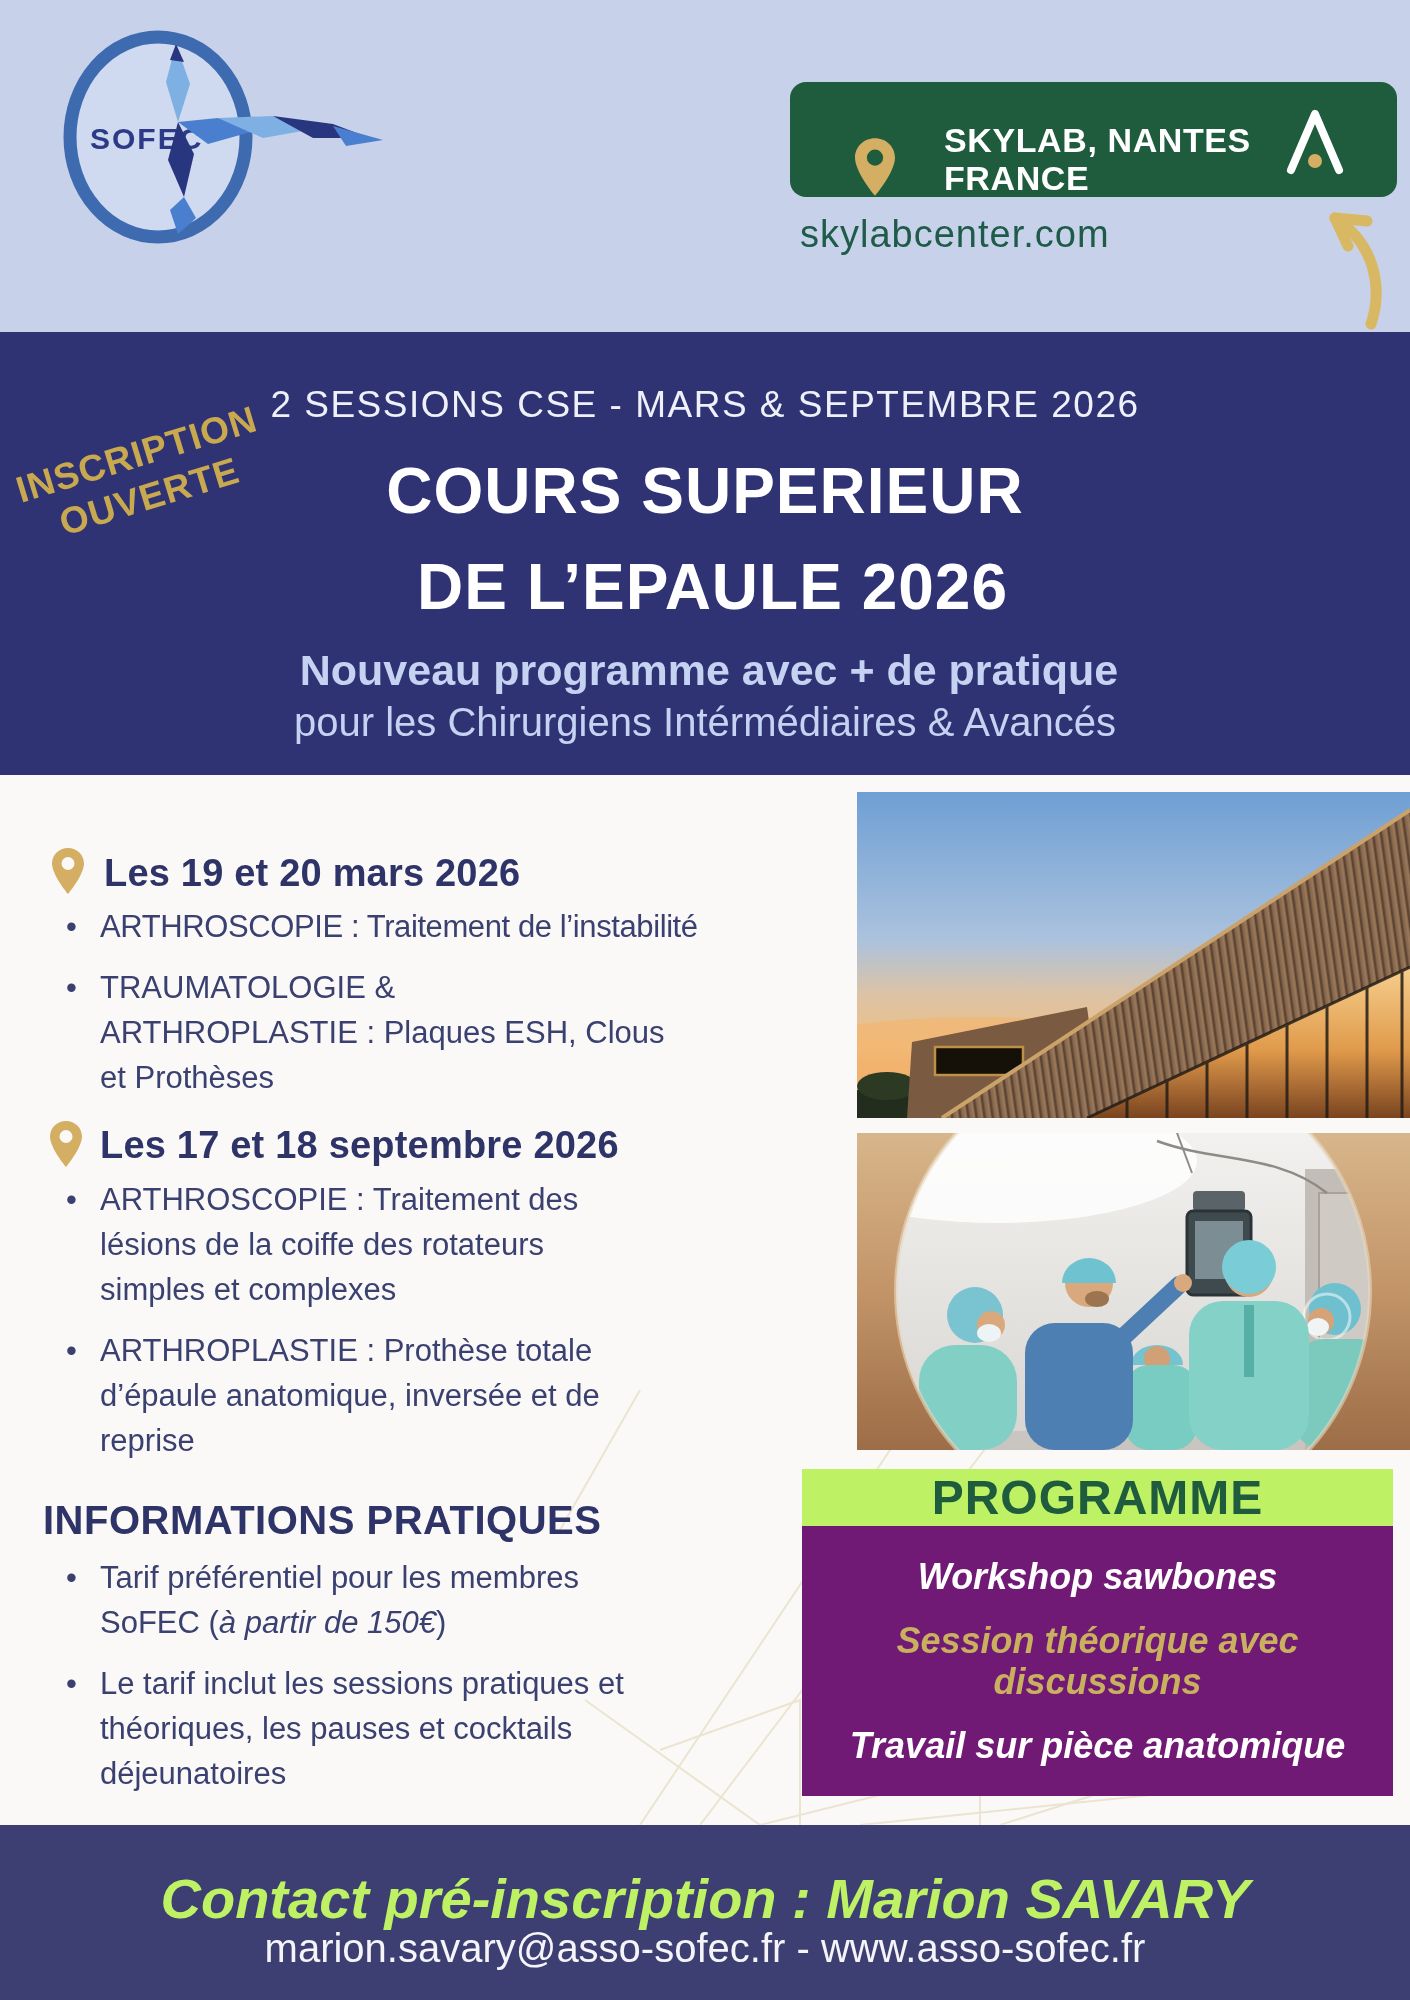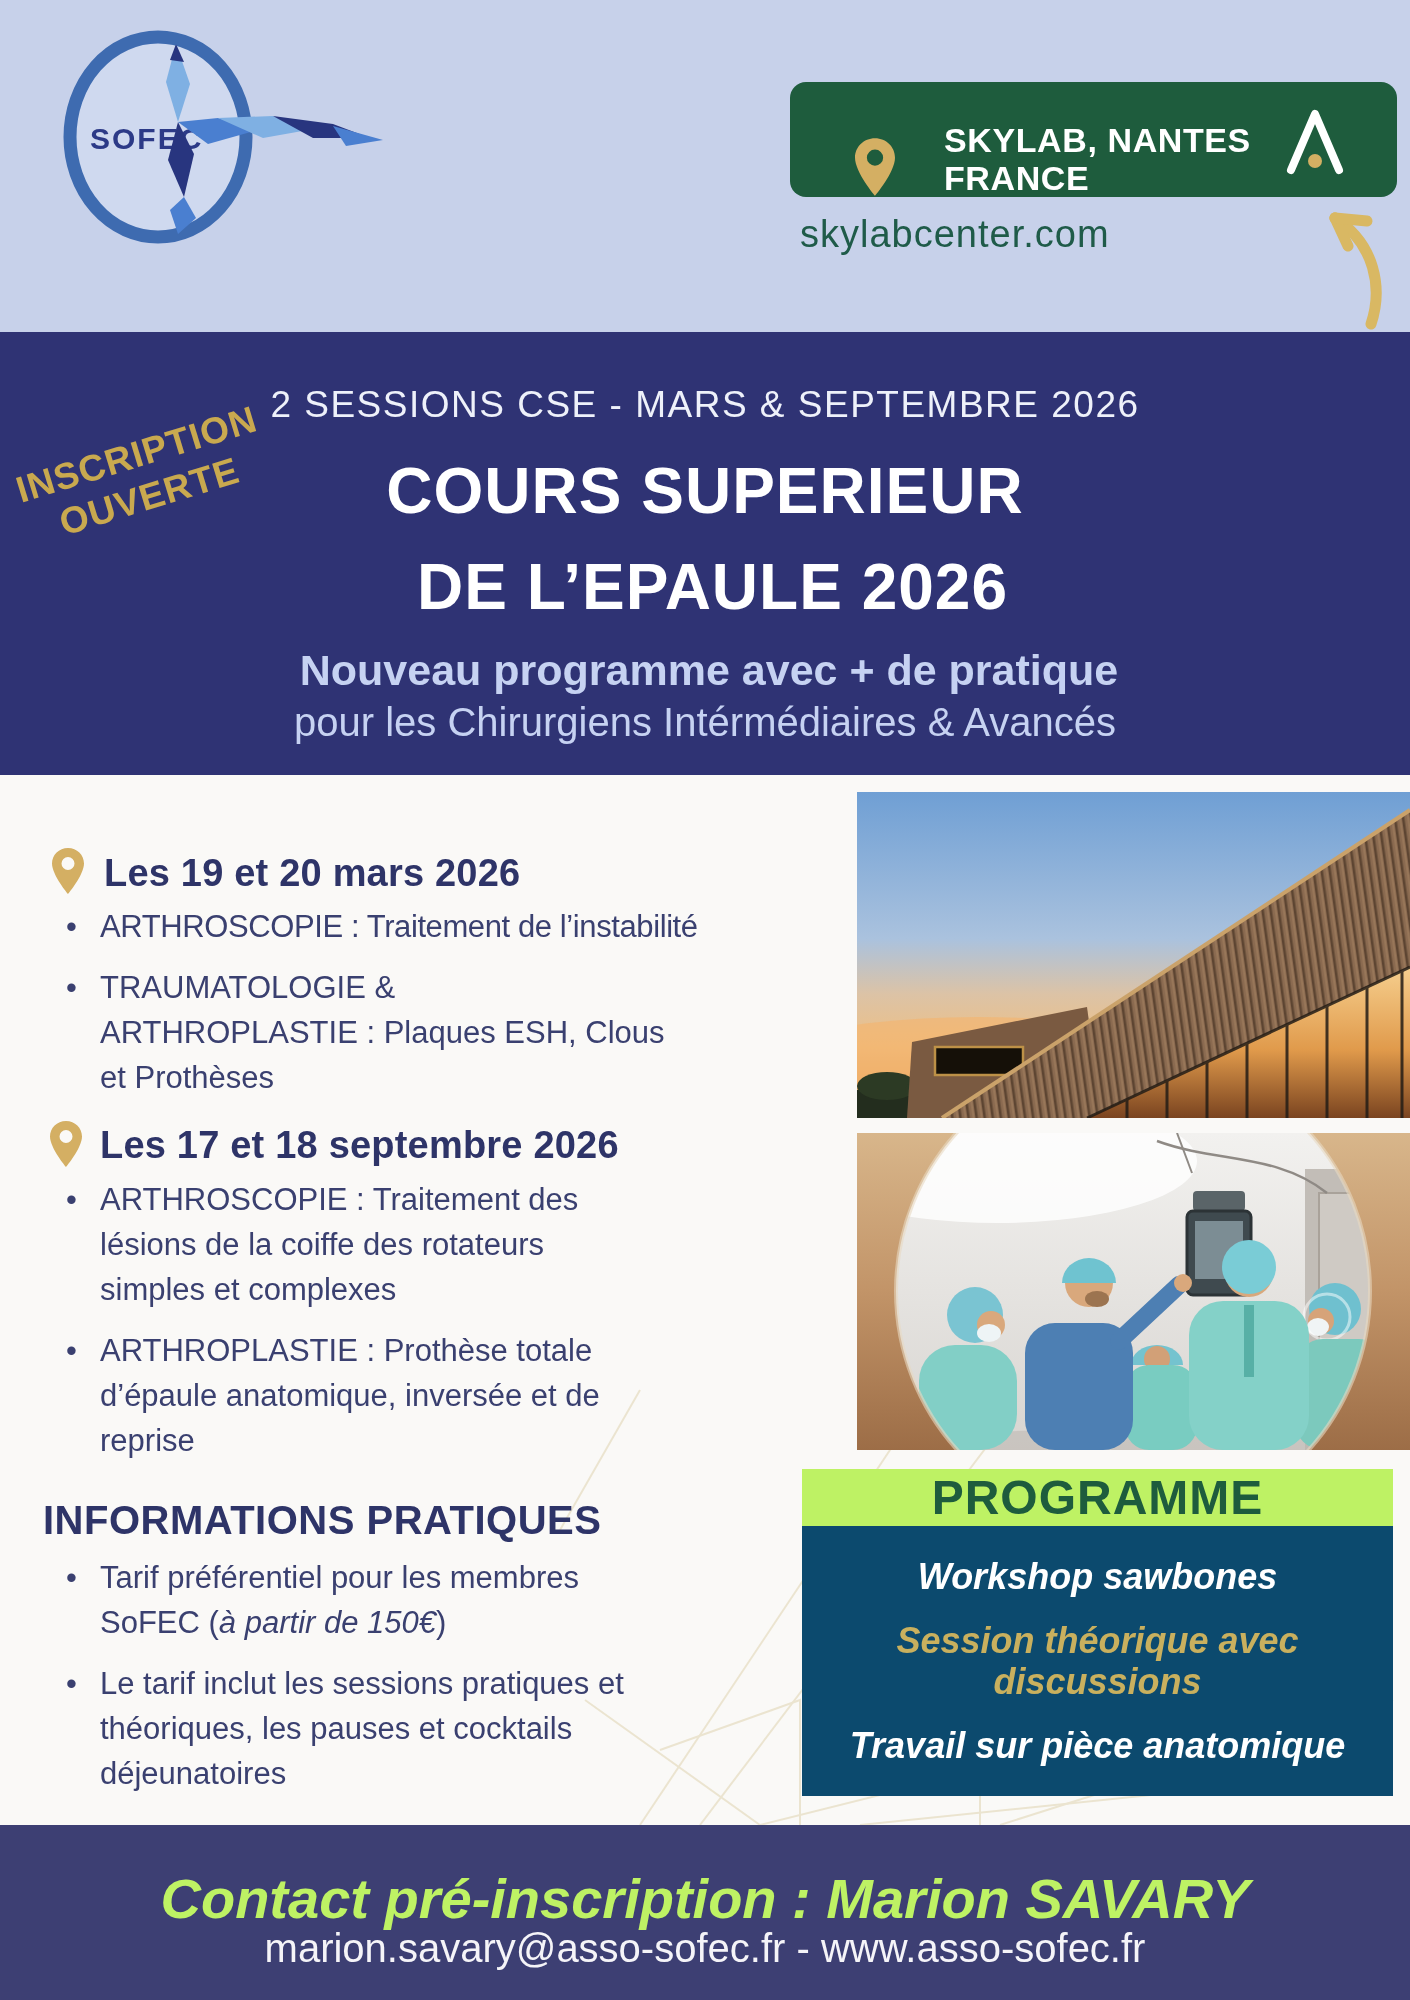--- a/index.html
+++ b/index.html
@@ -69,21 +69,21 @@
   .it{font-style:italic;}
   
   .photo1{position:absolute;left:857px;top:792px;width:553px;height:326px;}
   .photo2{position:absolute;left:857px;top:1133px;width:553px;height:317px;}
   .prog-band{
     position:absolute;left:802px;top:1469px;width:591px;height:57px;background:#bef264;
     display:flex;align-items:center;justify-content:center;
     color:#1e5c3d;font-size:48px;font-weight:bold;letter-spacing:1px;
   }
   .prog-box{
-    position:absolute;left:802px;top:1526px;width:591px;height:270px;background:#0c4a6e;
+    position:absolute;left:802px;top:1526px;width:591px;height:270px;background:#701a75;
     display:flex;flex-direction:column;align-items:center;justify-content:space-evenly;
     padding:8px 14px;box-sizing:border-box;text-align:center;
   }
   .prog-item{font-size:36px;font-weight:bold;font-style:italic;line-height:1.15;white-space:pre-line;}
   .prog-white{color:#ffffff;}
   .prog-gold{color:#c9b05e;}
   
   .footer{position:absolute;left:0;top:1825px;width:1410px;height:175px;background:#3d3f73;}
   .f-contact{position:absolute;left:0;right:0;top:41px;text-align:center;
     color:#bef264;font-size:56px;font-weight:bold;font-style:italic;}

